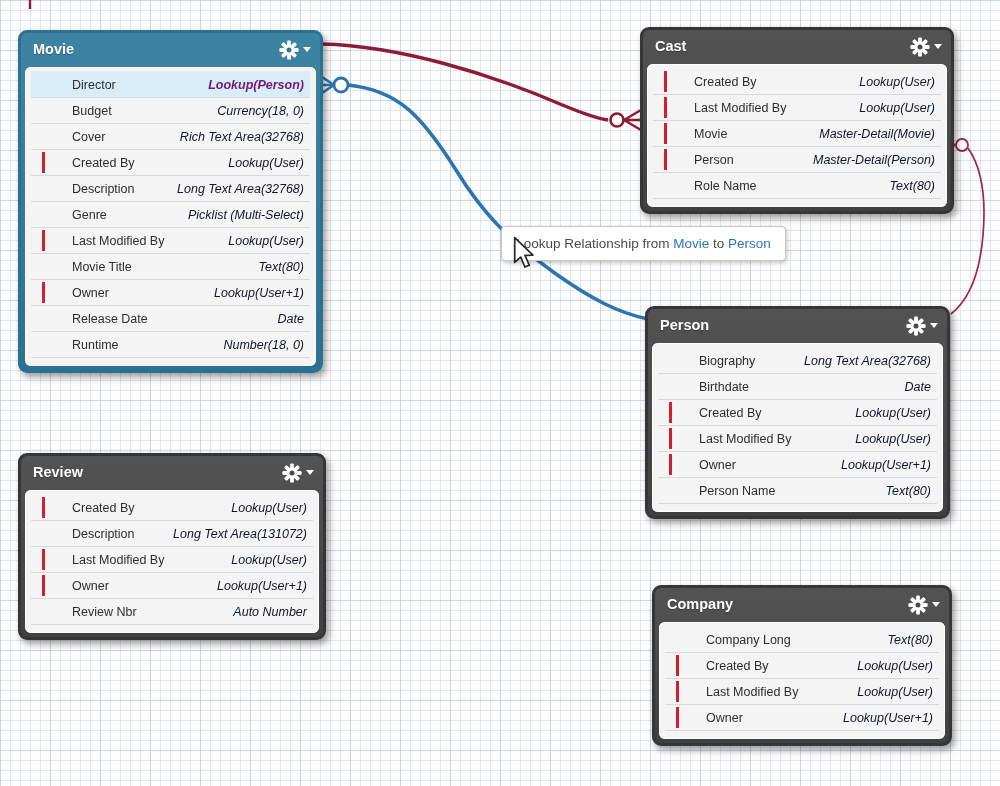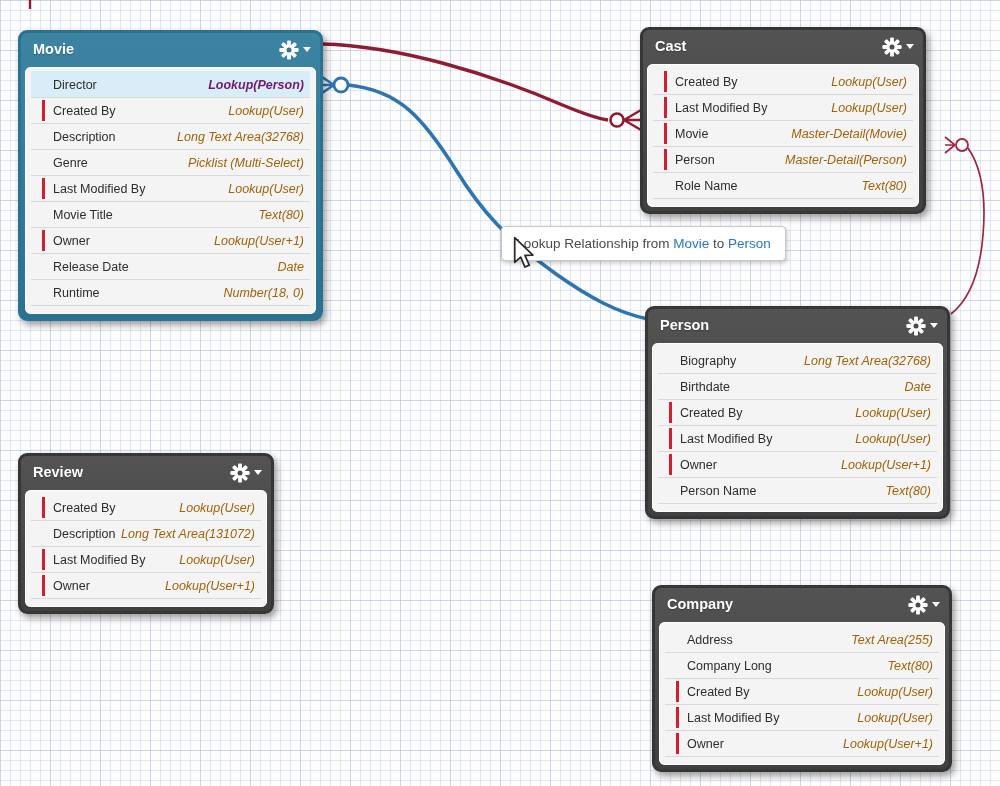--- a/index.html
+++ b/index.html
@@ -25,26 +25,26 @@
   .ttl{
     position:absolute;left:12px;top:0;line-height:33px;color:#fff;
     font-weight:bold;font-size:14.5px;text-shadow:0 1px 1px rgba(0,0,0,.3);
   }
   .settings{position:absolute;right:9px;top:50%;transform:translateY(-50%);display:flex;align-items:center;gap:4px;cursor:pointer;}
   .caret{width:0;height:0;border-left:4.5px solid transparent;border-right:4.5px solid transparent;border-top:5.5px solid #fff;}
   .tbody{
     margin:1px 4px 4px 4px;background:#f4f4f4;border-radius:6px;
     padding:5px 6px 8px 6px;box-shadow:inset 0 0 0 1px rgba(255,255,255,.85);
   }
-  .row{position:relative;height:25px;border-bottom:1px solid #d9d9d9;display:flex;align-items:center;}
+  .row{position:relative;height:25px;border-bottom:1px solid #d9d9d9;display:flex;align-items:center;padding-left:19px;}
   .row.hl{background:#d9edf8;box-shadow:0 -1px 0 #d9edf8;}
   .reqbar{position:absolute;left:11px;top:2px;bottom:2px;width:3px;background:#d01f2e;}
   .flabel{margin-left:22px;font-size:12.5px;color:#2d2d2d;white-space:nowrap;}
   .spacer{flex:1;}
-  .ftype{margin-right:6px;font-size:12.5px;font-style:italic;color:#a16207;white-space:nowrap;}
+  .ftype{margin-right:6px;font-size:12.5px;font-style:italic;color:#0f172a;white-space:nowrap;}
   .row.hl .ftype{font-weight:bold;color:#701a75;}
   .wires{position:absolute;left:0;top:0;pointer-events:none;}
   .wires g{pointer-events:stroke;}
   .tooltip{
     position:absolute;left:501px;top:226px;width:283px;height:33px;
     background:#fff;border:1px solid #c6c6c6;border-radius:4px;
     box-shadow:1px 2px 4px rgba(0,0,0,.22);
     display:flex;align-items:center;justify-content:center;
     font-size:13.5px;color:#4a4a4a;white-space:pre;z-index:5;
   }
@@ -104,20 +104,30 @@
           <span class="caret"></span>
         </span>
       </div>
       <div class="tbody">
         <div class="row hl">
           <span class="flabel">Director</span>
        <span class="spacer"></span>
        <span class="ftype">Lookup(Person)</span>
         </div>
         <div class="row">
+          <span class="flabel">Budget</span>
+       <span class="spacer"></span>
+       <span class="ftype">Currency(18, 0)</span>
+        </div>
+        <div class="row">
+          <span class="flabel">Cover</span>
+       <span class="spacer"></span>
+       <span class="ftype">Rich Text Area(32768)</span>
+        </div>
+        <div class="row">
           <span class="reqbar"></span>
           <span class="flabel">Created By</span>
        <span class="spacer"></span>
        <span class="ftype">Lookup(User)</span>
         </div>
         <div class="row">
           <span class="flabel">Description</span>
        <span class="spacer"></span>
        <span class="ftype">Long Text Area(32768)</span>
         </div>
@@ -148,21 +158,21 @@
        <span class="spacer"></span>
        <span class="ftype">Date</span>
         </div>
         <div class="row">
           <span class="flabel">Runtime</span>
        <span class="spacer"></span>
        <span class="ftype">Number(18, 0)</span>
         </div>
       </div>
     </div>
-    <div class="panel dark" style="left: 640px; top: 27px; width: 286px;">
+    <div class="panel dark" style="left: 640px; top: 27px; width: 314px;">
       <div class="hdr">
         <span class="ttl">Cast</span>
     <span class="settings">
           <svg width="20" height="20" viewBox="-10 -10 20 20">
     <g fill="#fff">
               <circle r="5.4"></circle>
               <rect x="-1.9" y="-9.6" width="3.8" height="5.4" rx="1.2" transform="rotate(0)"></rect>
               <rect x="-1.9" y="-9.6" width="3.8" height="5.4" rx="1.2" transform="rotate(45)"></rect>
               <rect x="-1.9" y="-9.6" width="3.8" height="5.4" rx="1.2" transform="rotate(90)"></rect>
               <rect x="-1.9" y="-9.6" width="3.8" height="5.4" rx="1.2" transform="rotate(135)"></rect>
@@ -258,21 +268,21 @@
        <span class="spacer"></span>
        <span class="ftype">Lookup(User+1)</span>
         </div>
         <div class="row">
           <span class="flabel">Person Name</span>
        <span class="spacer"></span>
        <span class="ftype">Text(80)</span>
         </div>
       </div>
     </div>
-    <div class="panel dark" style="left: 18px; top: 453px; width: 256px;">
+    <div class="panel dark" style="left: 18px; top: 453px; width: 308px;">
       <div class="hdr">
         <span class="ttl">Review</span>
     <span class="settings">
           <svg width="20" height="20" viewBox="-10 -10 20 20">
     <g fill="#fff">
               <circle r="5.4"></circle>
               <rect x="-1.9" y="-9.6" width="3.8" height="5.4" rx="1.2" transform="rotate(0)"></rect>
               <rect x="-1.9" y="-9.6" width="3.8" height="5.4" rx="1.2" transform="rotate(45)"></rect>
               <rect x="-1.9" y="-9.6" width="3.8" height="5.4" rx="1.2" transform="rotate(90)"></rect>
               <rect x="-1.9" y="-9.6" width="3.8" height="5.4" rx="1.2" transform="rotate(135)"></rect>
@@ -303,20 +313,25 @@
           <span class="flabel">Last Modified By</span>
        <span class="spacer"></span>
        <span class="ftype">Lookup(User)</span>
         </div>
         <div class="row">
           <span class="reqbar"></span>
           <span class="flabel">Owner</span>
        <span class="spacer"></span>
        <span class="ftype">Lookup(User+1)</span>
         </div>
+        <div class="row">
+          <span class="flabel">Review Nbr</span>
+       <span class="spacer"></span>
+       <span class="ftype">Auto Number</span>
+        </div>
       </div>
     </div>
     <div class="panel dark" style="left: 652px; top: 585px; width: 300px;">
       <div class="hdr">
         <span class="ttl">Company</span>
     <span class="settings">
           <svg width="20" height="20" viewBox="-10 -10 20 20">
     <g fill="#fff">
               <circle r="5.4"></circle>
               <rect x="-1.9" y="-9.6" width="3.8" height="5.4" rx="1.2" transform="rotate(0)"></rect>
@@ -328,25 +343,20 @@
               <rect x="-1.9" y="-9.6" width="3.8" height="5.4" rx="1.2" transform="rotate(270)"></rect>
               <rect x="-1.9" y="-9.6" width="3.8" height="5.4" rx="1.2" transform="rotate(315)"></rect>
               <circle r="2.5" fill="#4a4a4a"></circle>
             </g>
           </svg>
           <span class="caret"></span>
         </span>
       </div>
       <div class="tbody">
         <div class="row">
-          <span class="flabel">Address</span>
-       <span class="spacer"></span>
-       <span class="ftype">Text Area(255)</span>
-        </div>
-        <div class="row">
           <span class="flabel">Company Long</span>
        <span class="spacer"></span>
        <span class="ftype">Text(80)</span>
         </div>
         <div class="row">
           <span class="reqbar"></span>
           <span class="flabel">Created By</span>
        <span class="spacer"></span>
        <span class="ftype">Lookup(User)</span>
         </div>

